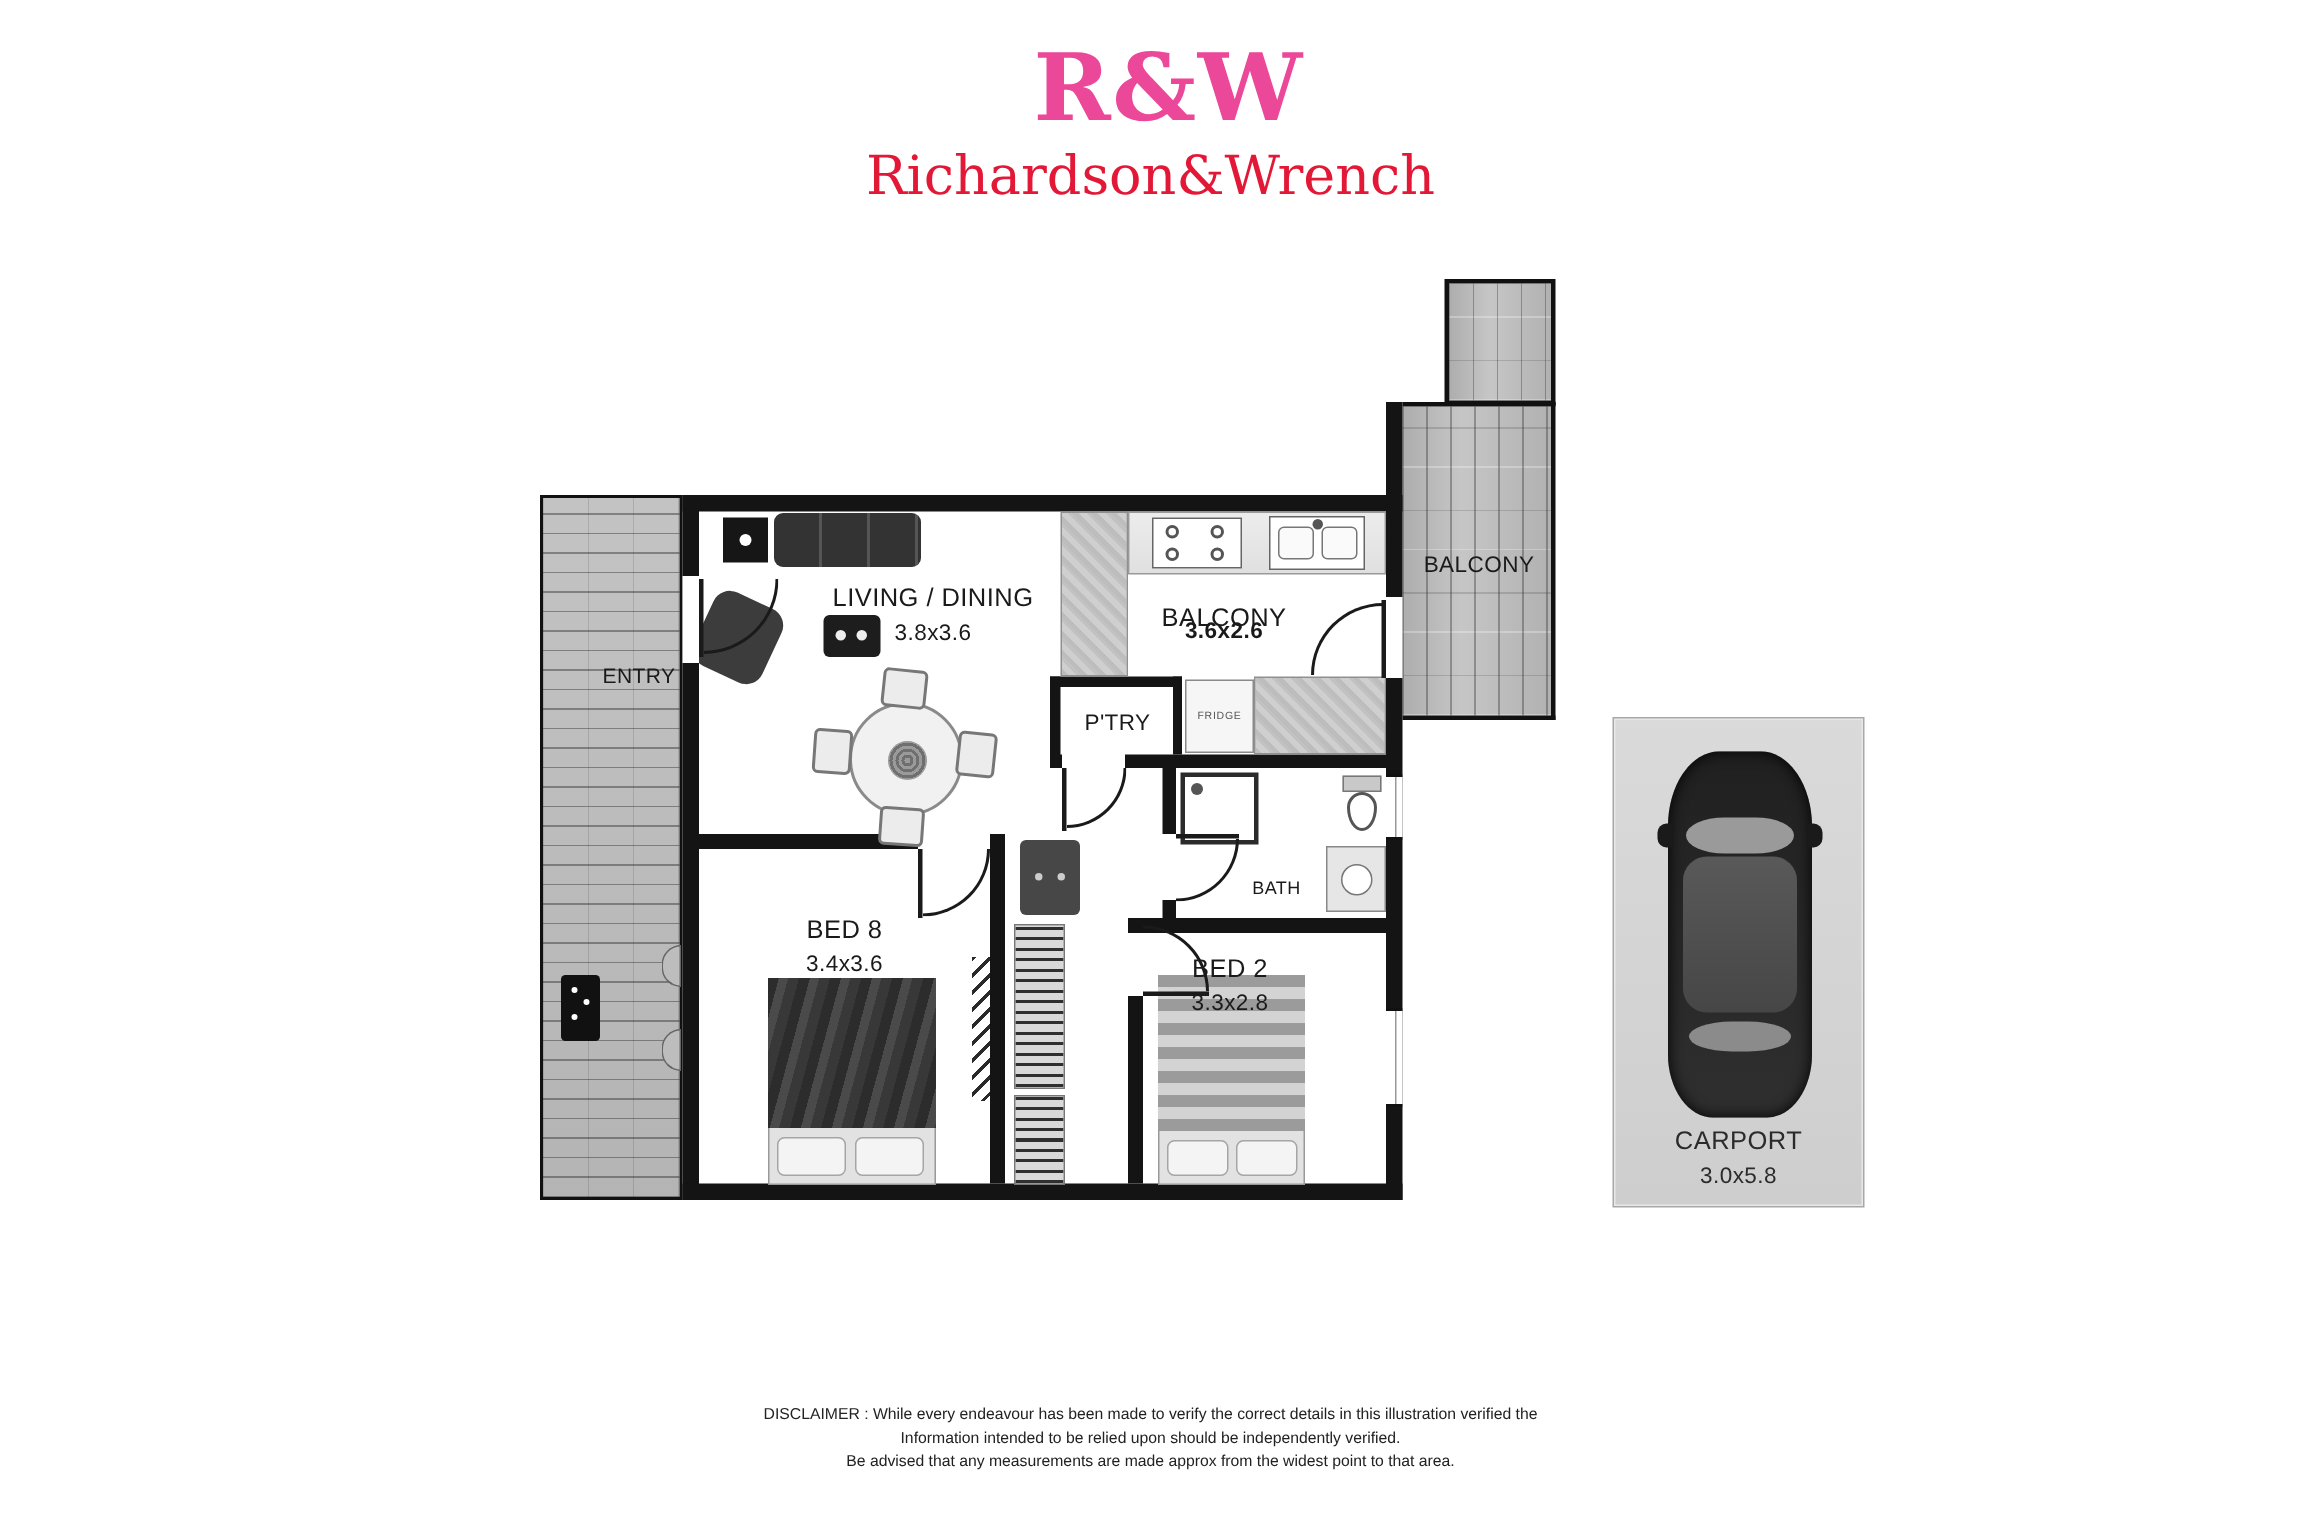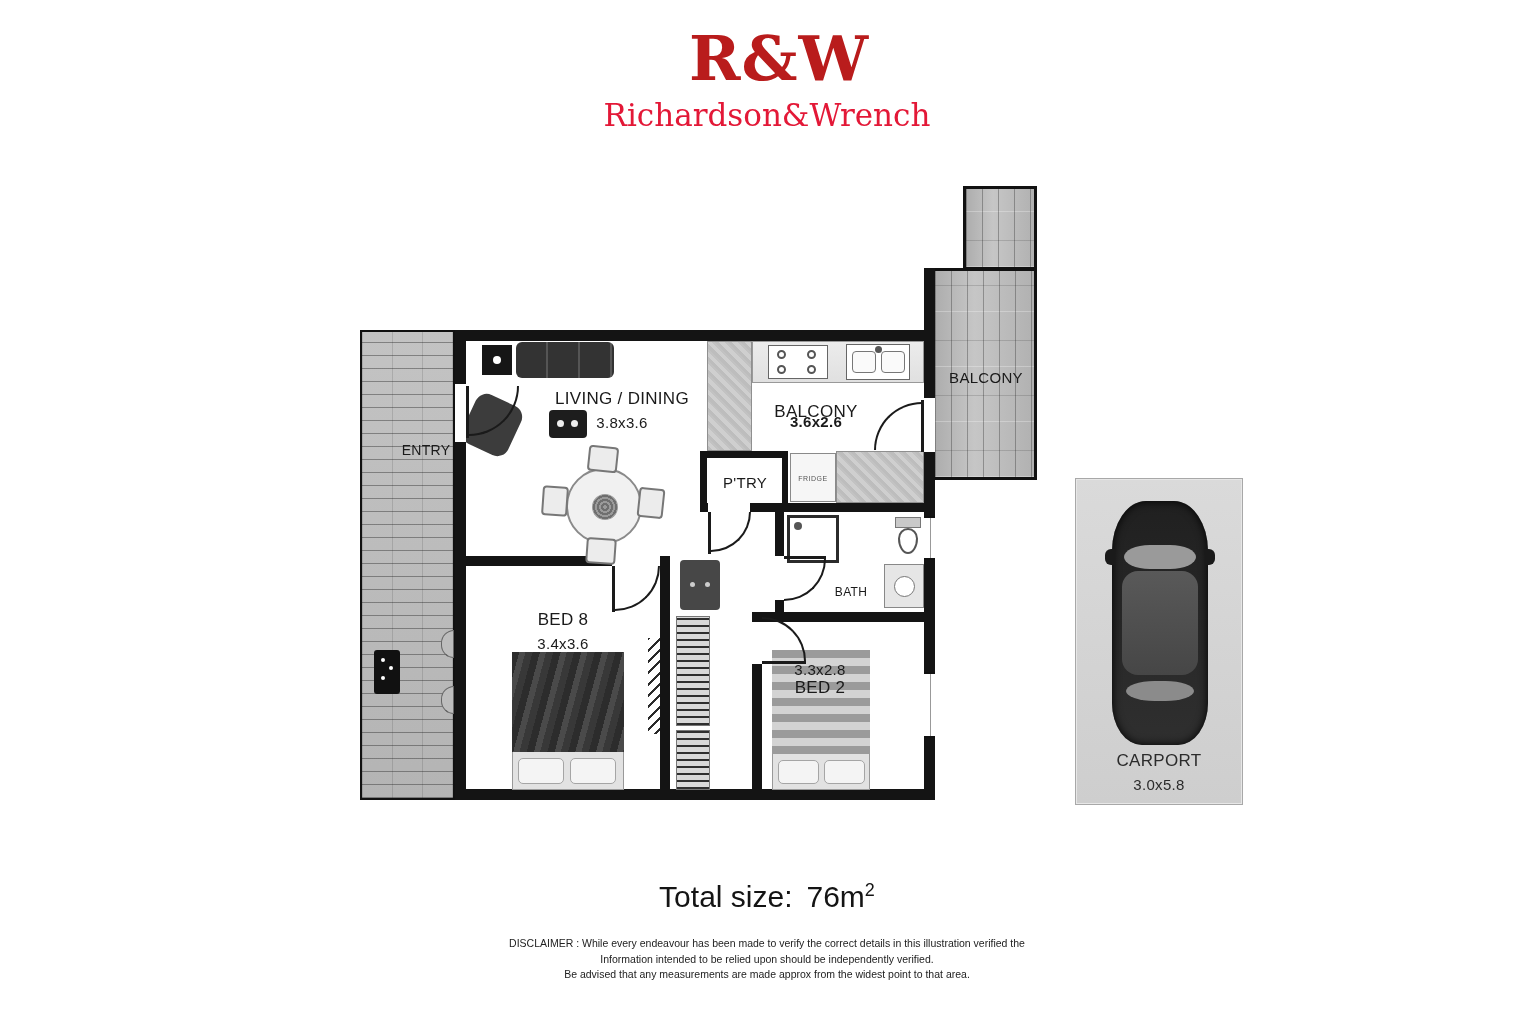--- a/index.html
+++ b/index.html
@@ -2,22 +2,22 @@
 <html><head>
 <meta charset="utf-8">
 <style>
   * { box-sizing: border-box; margin: 0; padding: 0; }
   body { background: #fff; }
   .page { position: relative; width: 1534px; height: 1025px; margin: 0 auto; background: #fff;
           font-family: "Liberation Sans", sans-serif; overflow: hidden; }
   .abs { position: absolute; }
   .center-text { position: absolute; width: 100%; text-align: center; }
   .logo { top: 22px; font-family: "DejaVu Serif", serif; font-weight: bold; font-size: 62px;
-          letter-spacing: 1px; color: #b91c1c; padding-left: 24px; }
-  .brand { top: 97px; font-family: "DejaVu Serif", serif; font-size: 31px; color: #e31837; }
+          letter-spacing: 1px; color: #ec4899; padding-left: 24px; }
+  .brand { top: 97px; font-family: "DejaVu Serif", serif; font-size: 36px; color: #e31837; }
   .address { top: 147px; font-family: "DejaVu Serif", serif; font-size: 25px; color: #141414; }
 
   .wall { position: absolute; background: #141414; }
   .lbl { position: absolute; transform: translate(-50%,-50%); font-size: 17px; color: #1a1a1a;
          white-space: nowrap; letter-spacing: .3px; }
   .lbl.small { font-size: 15px; }
   .lbl.tiny { font-size: 7px; letter-spacing: .5px; color: #555; }
   .lbl.dims { font-size: 15px; }
 
   .timber-v { background:
@@ -183,38 +183,35 @@
     </div>
 
   <div class="lbl" style="left:622px;top:399px;">LIVING / DINING</div>
   <div class="lbl dims" style="left:622px;top:422px;">3.8x3.6</div>
   <div class="lbl" style="left:816px;top:412px;">BALCONY</div>
   <div class="lbl dims" style="left:816px;top:421px;font-weight:bold;">3.6x2.6</div>
   <div class="lbl small" style="left:745px;top:482px;">P'TRY</div>
   <div class="lbl small" style="left:851px;top:592px;font-size:12px;">BATH</div>
   <div class="lbl" style="left:563px;top:620px;">BED 8</div>
   <div class="lbl dims" style="left:563px;top:643px;">3.4x3.6</div>
-  <div class="lbl" style="left:820px;top:646px;margin-top:42px;">BED 2</div>
+  <div class="lbl" style="left:820px;top:646px;">BED 2</div>
   <div class="lbl dims" style="left:820px;top:669px;">3.3x2.8</div>
 
   <div class="abs" style="left:1075px;top:478px;width:168px;height:327px;background:linear-gradient(#dadada,#cecece);border:1px solid #a8a8a8;box-shadow:inset 0 0 0 1px #e7e7e7;">
     <div class="abs" style="left:36px;top:22px;width:96px;height:244px;">
       <div class="abs" style="left:0;top:0;width:96px;height:244px;background:linear-gradient(#202020,#2f2f2f);border-radius:34px 34px 30px 30px / 50px 50px 42px 42px;box-shadow:inset 0 0 10px #000;"></div>
       <div class="abs" style="left:-7px;top:48px;width:10px;height:16px;background:#1a1a1a;border-radius:6px 0 0 6px;"></div>
       <div class="abs" style="left:93px;top:48px;width:10px;height:16px;background:#1a1a1a;border-radius:0 6px 6px 0;"></div>
       <div class="abs" style="left:12px;top:44px;width:72px;height:24px;background:#9a9a9a;border-radius:50% / 70%;"></div>
       <div class="abs" style="left:10px;top:70px;width:76px;height:104px;background:linear-gradient(#595959,#464646);border-radius:16px;"></div>
       <div class="abs" style="left:14px;top:180px;width:68px;height:20px;background:#8b8b8b;border-radius:50% / 60%;"></div>
     </div>
   </div>
   <div class="lbl" style="left:1159px;top:761px;color:#2b2b2b;">CARPORT</div>
   <div class="lbl dims" style="left:1159px;top:784px;color:#2b2b2b;">3.0x5.8</div>
 
-  <div class="center-text total">
-    <span>Total size:</span><span class="val">76m</span><sup>2</sup>
-  </div>
   <div class="center-text disclaimer">
     <div>DISCLAIMER : While every endeavour has been made to verify the correct details in this illustration verified the</div>
     <div>Information intended to be relied upon should be independently verified.</div>
     <div>Be advised that any measurements are made approx from the widest point to that area.</div>
   </div>
 
 </div>
 
 </body></html>

